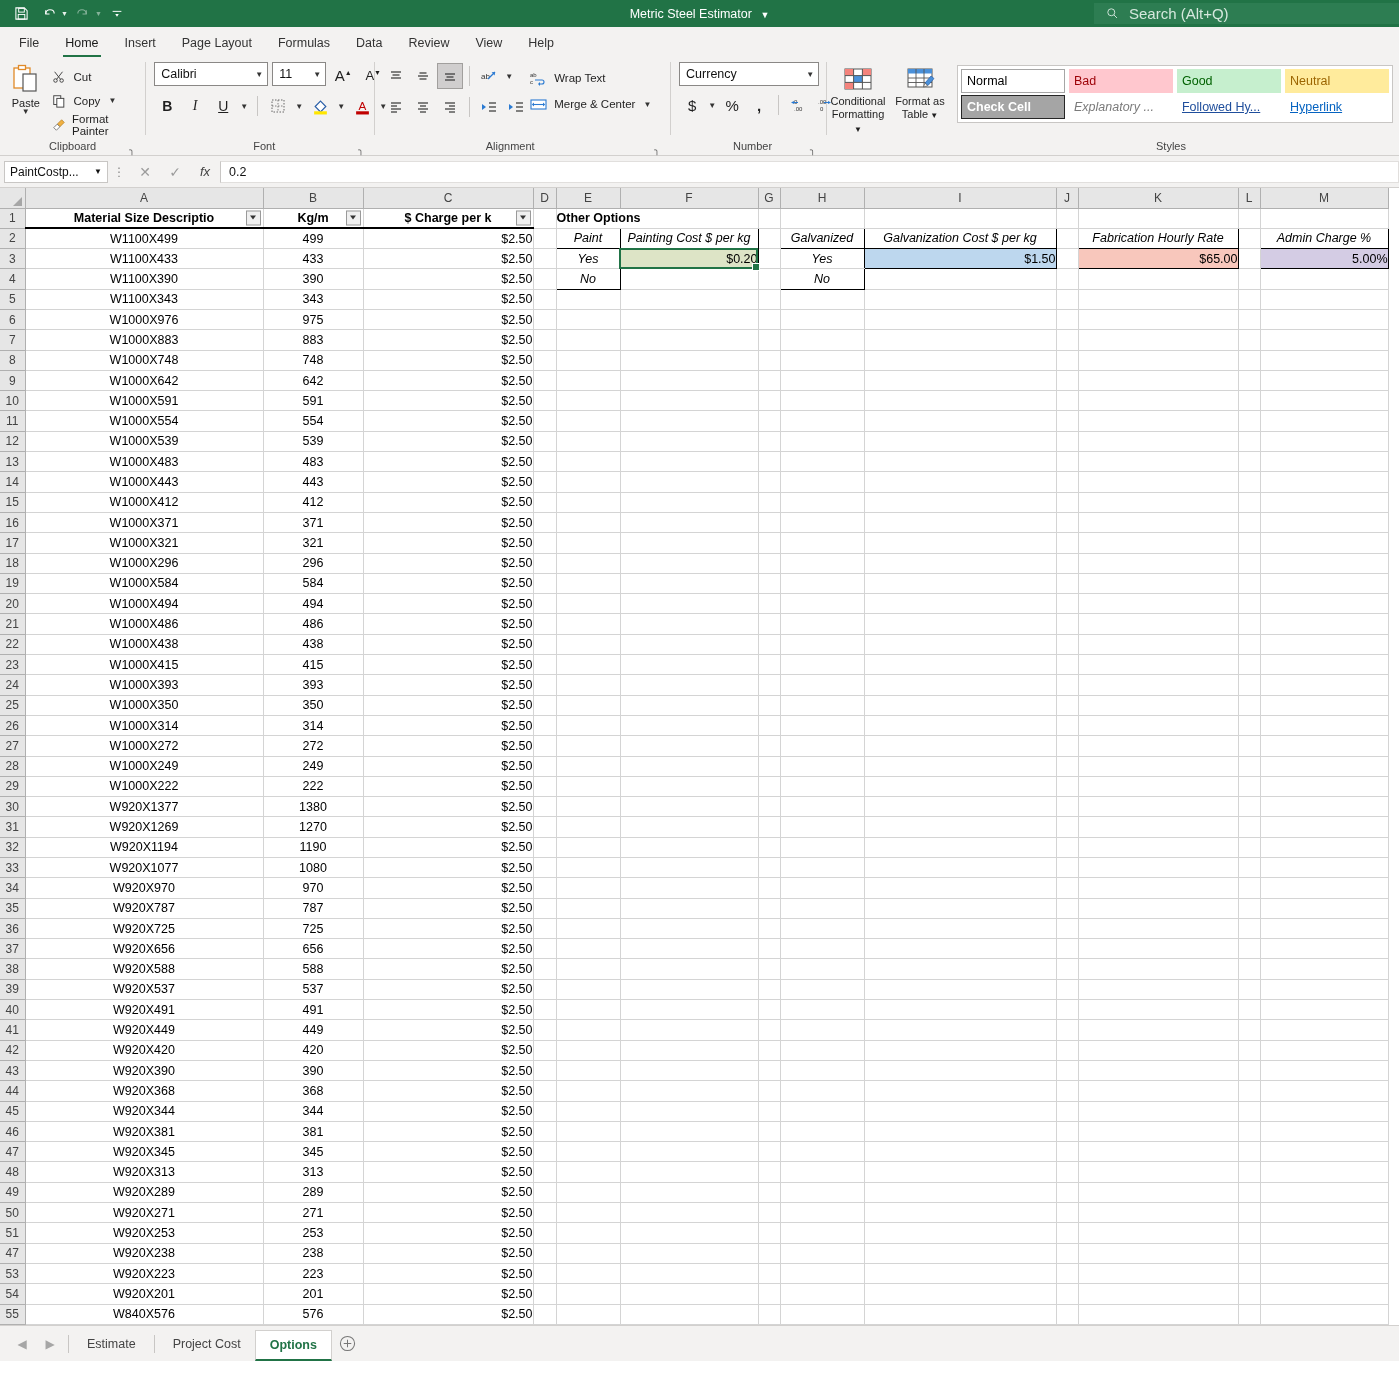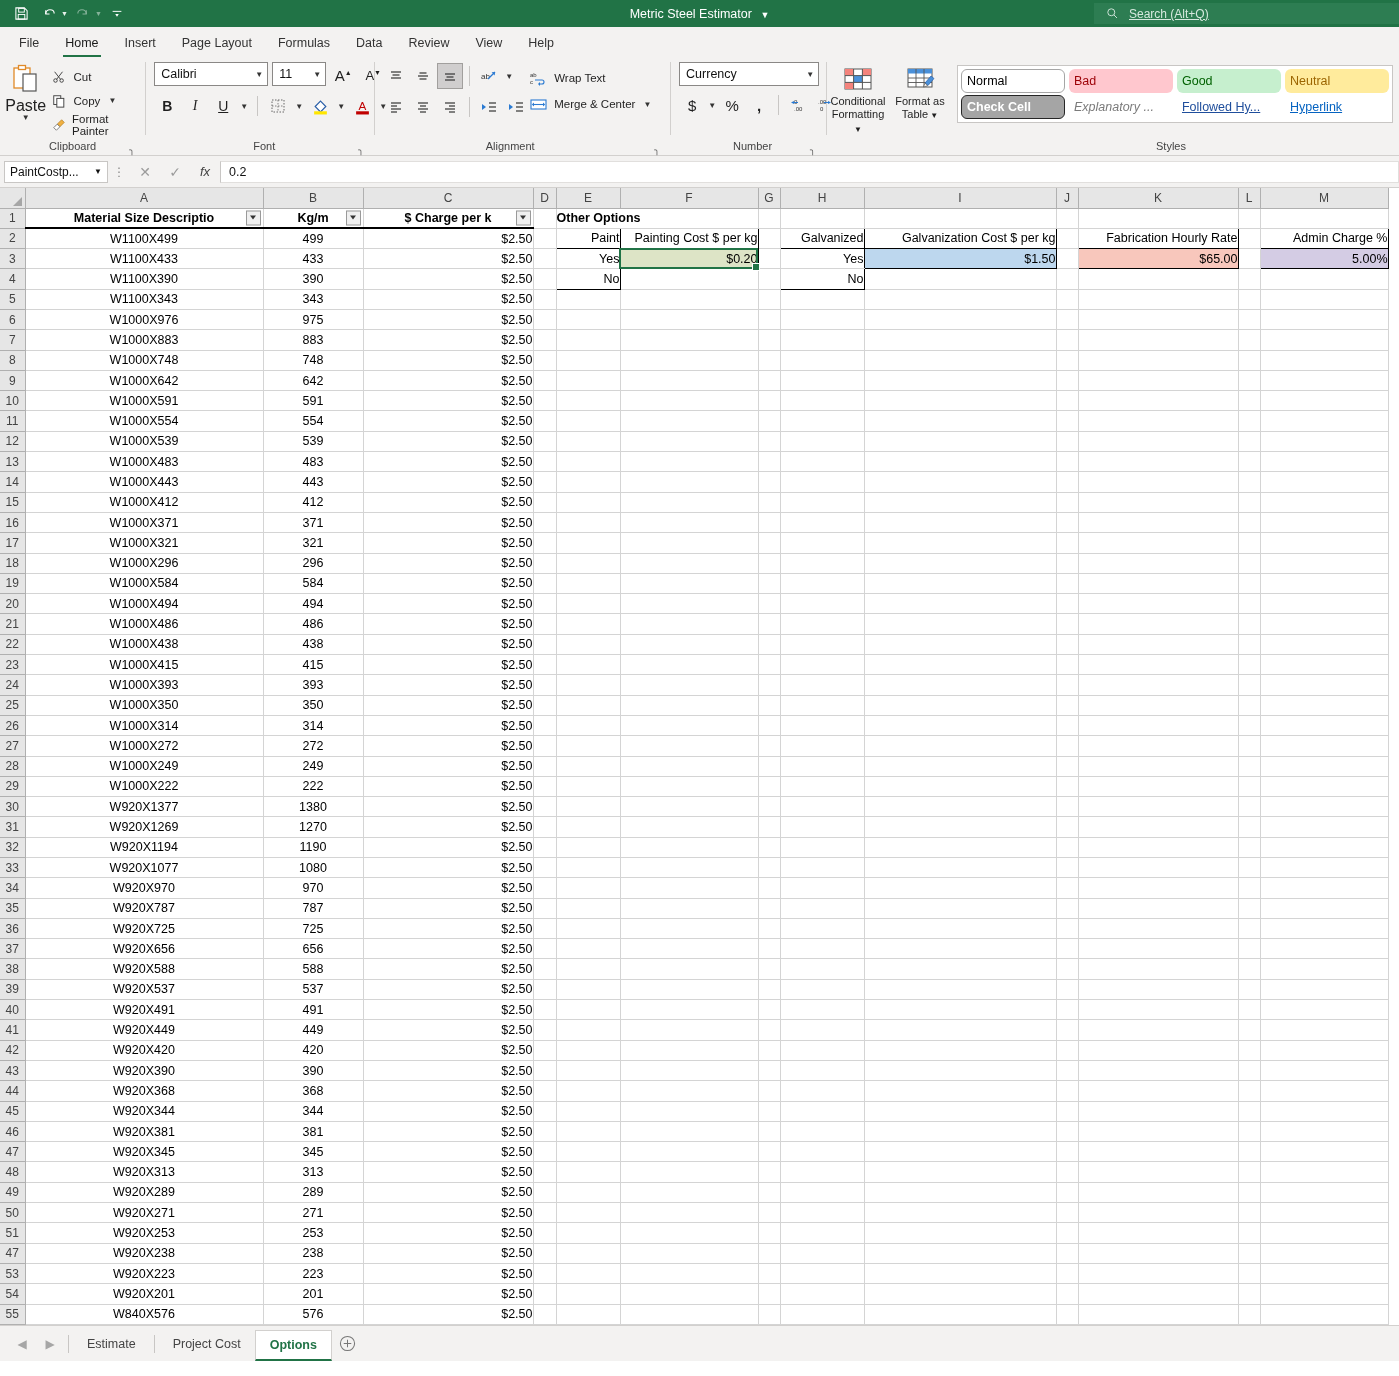--- a/index.html
+++ b/index.html
@@ -25,21 +25,21 @@
   .qat-btn.disabled { opacity: 0.45; }
   .qat-caret { font-size: 7px; margin-left: -3px; opacity: 0.9; }
   .title-center {
     position: absolute; left: 0; right: 0; text-align: center;
     font-size: 12.5px; color: #ffffff; pointer-events: none;
   }
   .title-center span.cap { pointer-events: auto; }
   .searchbox {
     position: absolute; right: 0; top: 3px; width: 305px; height: 21px;
     background: #2d7d52; display: flex; align-items: center;
-    padding-left: 12px; gap: 10px; color: #d5e8dd; font-size: 12px; text-decoration: underline;
+    padding-left: 12px; gap: 10px; color: #d5e8dd; font-size: 15px;
   }
 
   
   .ribbon-tabs {
     height: 31px; background: #f3f2f1; display: flex; align-items: stretch;
     padding-left: 6px; border-bottom: 0;
   }
   .rtab {
     padding: 16px 13px; display: flex; align-items: center; font-size: 12.5px;
     color: #333333; position: relative; height: 31px;
@@ -69,21 +69,21 @@
     color: #555; font-size: 9px; line-height: 10px;
   }
 
   
   .clipboard { width: 162px; }
   .paste-col {
     width: 56px; display: flex; flex-direction: column; align-items: center;
     padding-top: 2px;
   }
   .paste-ico { width: 30px; height: 32px; position: relative; }
-  .paste-lbl { font-size: 16px; color: #222; margin-top: 1px; }
+  .paste-lbl { font-size: 11px; color: #222; margin-top: 1px; }
   .paste-caret { font-size: 8px; color: #333; margin-top: -2px; }
   .clip-list { display: flex; flex-direction: column; gap: 3px; padding-top: 4px; }
   .clip-item {
     display: flex; align-items: center; gap: 6px; font-size: 11.5px;
     color: #1f1f1f; height: 21px; padding-right: 4px;
   }
   .clip-item .ci { width: 16px; height: 16px; display: flex; align-items: center; justify-content: center; }
 
   
   .fontgroup { width: 228px; padding-left: 8px; }
@@ -138,21 +138,21 @@
   
   .stylegroup { flex: 1; }
   .gallery {
     border: 1px solid #c8c6c4; background: #fff; margin: 3px 6px 0 6px;
     padding: 3px; display: grid;
     grid-template-columns: repeat(4, 104px); grid-auto-rows: 24px; gap: 2px 4px;
     width: fit-content;
   }
   .sw {
     height: 24px; display: flex; align-items: center; padding: 0 5px;
-    font-size: 12.5px; white-space: nowrap; overflow: hidden; border-radius: 6px;
+    font-size: 12.5px; white-space: nowrap; overflow: hidden;
   }
 
   
   .formulabar {
     height: 32px; background: #f3f2f1; display: flex; align-items: center;
     border-bottom: 1px solid #d2d0ce;
   }
   .namebox {
     width: 104px; height: 22px; margin-left: 4px; background: #fff;
     border: 1px solid #c8c6c4; display: flex; align-items: center;
@@ -195,21 +195,21 @@
     font-weight: normal; font-size: 12px; color: #444;
     text-align: center; vertical-align: middle;
   }
   td.cell {
     height: 20.3px; border-right: 1px solid #d4d4d4;
     border-bottom: 1px solid #d4d4d4; font-size: 12.5px; color: #000;
     vertical-align: middle; padding: 0 3px; overflow: hidden; white-space: nowrap;
   }
   .c-right { text-align: right; }
   .c-center { text-align: center; }
-  .c-left { text-align: right; }
+  .c-left { text-align: center; font-style: italic; }
 
   
   .thdr {
     font-weight: bold; font-size: 17px; color: #000;
     background: #fff; position: relative;
     border-bottom: 2px solid #000 !important;
   }
   .thdr .htxt { display:inline-block; }
   .filter-btn {
     position: absolute; right: 2px; top: 50%; transform: translateY(-50%);

